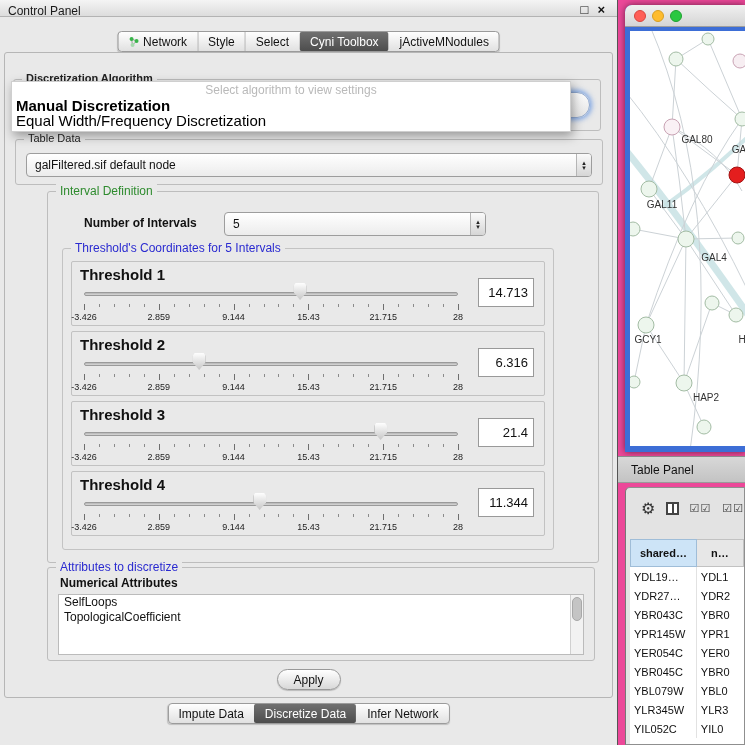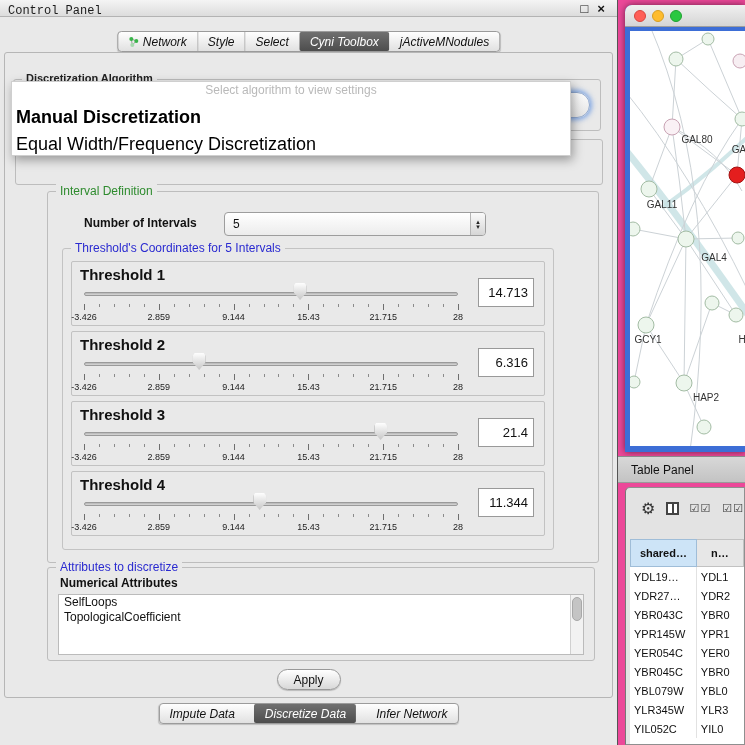--- a/index.html
+++ b/index.html
@@ -5,30 +5,30 @@
   * { margin:0; padding:0; box-sizing:border-box; }
   html,body { width:745px; height:745px; overflow:hidden; }
   body { font-family:"Liberation Sans", sans-serif; background:#3b3b3b; position:relative; }
 
   .app { position:absolute; left:0; top:0; width:745px; height:745px; }
 
   
   .control-panel { position:absolute; left:0; top:0; width:618px; height:745px;
     background:#e9e9e9; border-right:1px solid #555; }
   .titlebar { position:absolute; left:0; top:0; width:100%; height:17px;
-    background:linear-gradient(#f4f4f4,#dcdcdc); border-bottom:1px solid #b3b3b3;font-family:Liberation Mono, monospace; }
+    background:linear-gradient(#f4f4f4,#dcdcdc); border-bottom:1px solid #b3b3b3; }
   .titlebar .title { position:absolute; left:8px; top:4px; font-size:12px; color:#1a1a1a; }
   .tb-icons { position:absolute; right:12px; top:2px; display:flex; gap:9px;
     font-size:13px; color:#111; align-items:center; }
   .tb-icons .close { font-weight:bold; }
 
   .tabgroup { display:flex; border:1px solid #9b9b9b; border-radius:4px; height:21px;
-    background:linear-gradient(#fefefe,#e1e1e1); box-shadow:0 1px 1px rgba(0,0,0,.18);font-style:italic; }
+    background:linear-gradient(#fefefe,#e1e1e1); box-shadow:0 1px 1px rgba(0,0,0,.18); }
   .top-tabs { position:absolute; top:31px; left:50%; transform:translateX(-50%); }
-  .bottom-tabs { position:absolute; top:703px; left:50%; transform:translateX(-50%);gap:9px; }
+  .bottom-tabs { position:absolute; top:703px; left:50%; transform:translateX(-50%); }
   .tab { display:flex; align-items:center; gap:4px; padding:0 10px; font-size:12px;
     color:#111; border-left:1px solid #b7b7b7; white-space:nowrap; }
   .tab:first-child { border-left:none; }
   .tab.selected { background:linear-gradient(#707070,#4d4d4d); color:#fff;
     border-radius:2px; border-left-color:transparent; }
   .tab.selected + .tab { border-left-color:transparent; }
   .tab-icon { display:inline-flex; }
 
   .panel-body { position:absolute; left:4px; top:52px; width:609px; height:646px;
     background:#e9e9e9; border:1px solid #b6b6b6; border-radius:3px; }
@@ -44,21 +44,21 @@
   .fs-alg .fs-label { font-weight:bold; }
   .alg-combo-fragment { position:absolute; left:10px; top:12px; width:566px; height:26px;
     border:1px solid #8fa8d0; border-radius:13px;
     background:linear-gradient(#fcfcfc,#e4e4e4);
     box-shadow:0 0 5px 2px rgba(95,145,225,.75); }
 
   .overlay { position:absolute; left:6px; top:28px; width:560px; z-index:9;
     background:#fff; border:1px solid #cfcfcf;
     box-shadow:2px 4px 10px rgba(0,0,0,.35); padding-bottom:3px; }
   .overlay .prompt { text-align:center; color:#b9b9b9; font-size:12px; line-height:16px; }
-  .overlay .opt { font-size:18px; line-height:15px; padding:0 4px; color:#000;margin-top:12px; }
+  .overlay .opt { font-size:15px; line-height:15px; padding:0 4px; color:#000; }
   .overlay .opt.first { font-weight:bold; }
 
   
   .fs-tabledata { left:10px; top:86px; width:588px; height:46px; }
   .combo { position:absolute; background:linear-gradient(#ffffff,#ececec);
     border:1px solid #9d9d9d; border-radius:4px; display:flex; align-items:stretch;
     font-size:12px; color:#111; overflow:hidden; }
   .combo .txt { flex:1; padding:0 8px; display:flex; align-items:center;
     white-space:nowrap; overflow:hidden; }
   .combo .stepper { width:15px; border-left:1px solid #b5b5b5;
@@ -203,20 +203,24 @@
       </div>
 
       <div class="overlay">
         <div class="prompt">Select algorithm to view settings</div>
         <div class="opt first">Manual Discretization</div>
         <div class="opt">Equal Width/Frequency Discretization</div>
       </div>
 
       <div class="fs fs-tabledata">
         <span class="fs-label">Table Data</span>
+        <div class="combo td-combo">
+          <span class="txt">galFiltered.sif default node</span>
+          <span class="stepper"></span>
+        </div>
       </div>
 
       <div class="fs fs-interval">
         <span class="fs-label green">Interval Definition</span>
         <span class="num-label">Number of Intervals</span>
         <div class="combo num-combo">
           <span class="txt">5</span>
           <span class="stepper"></span>
         </div>
 

